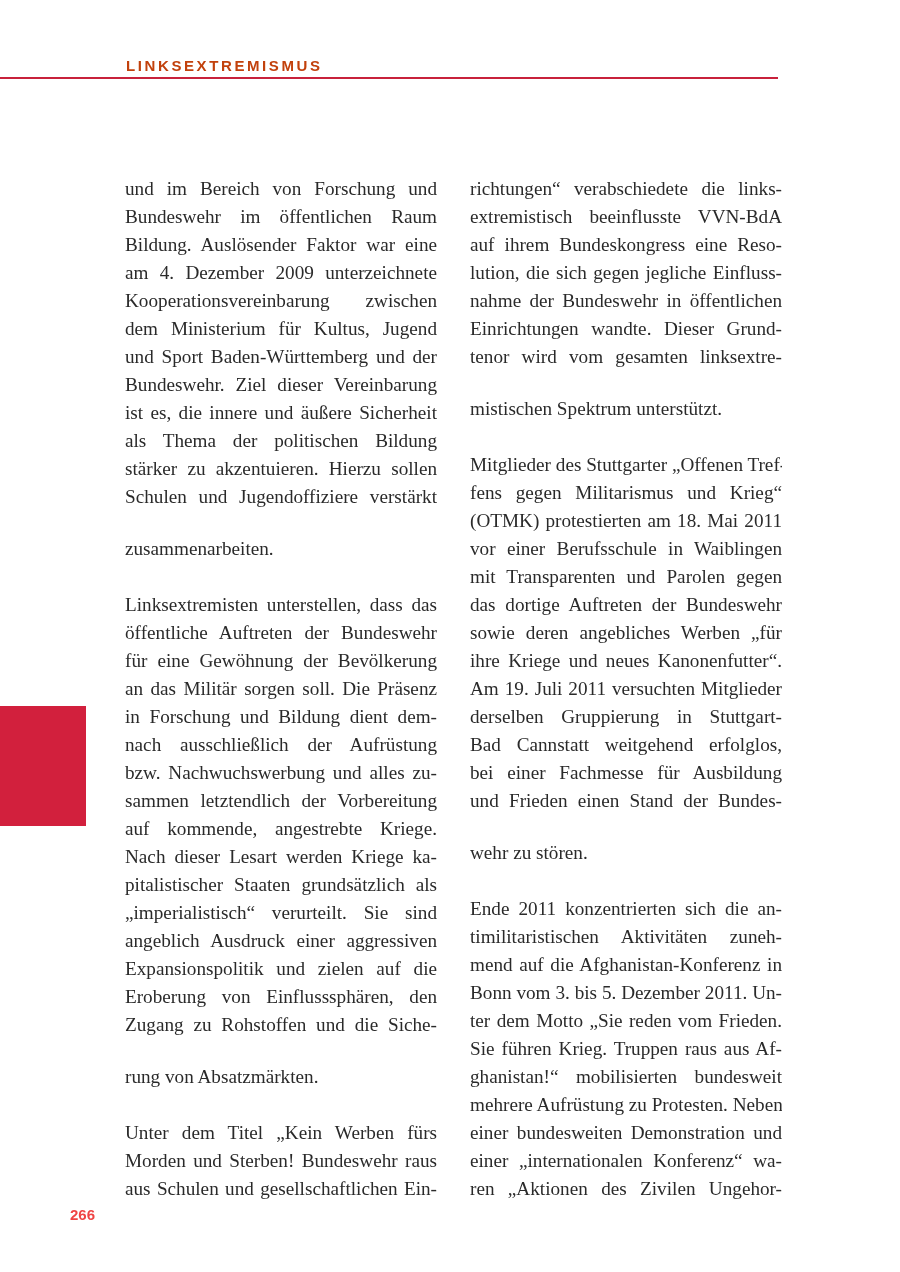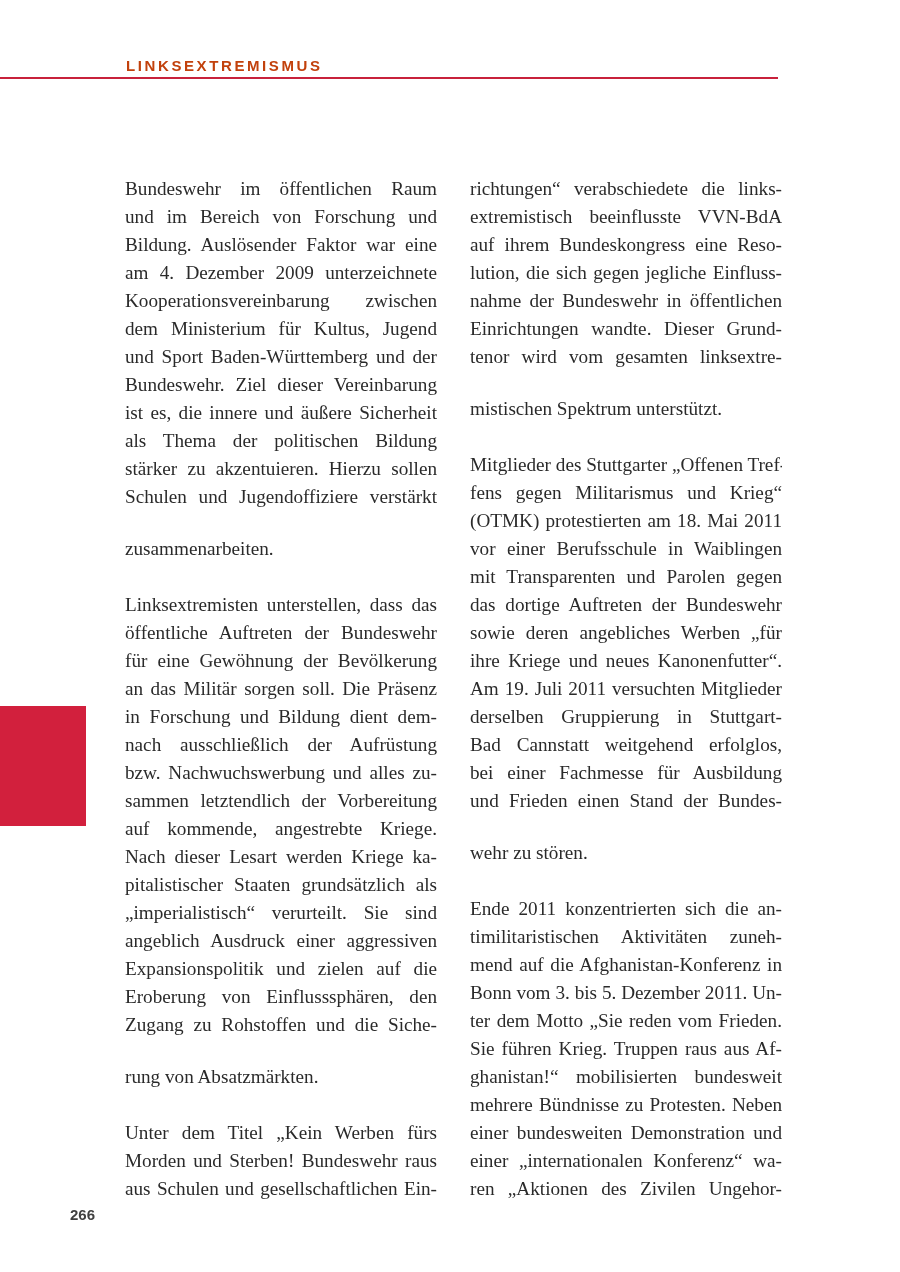--- a/index.html
+++ b/index.html
@@ -67,35 +67,35 @@
     display: block;
     height: 28px;
   }
   .page-number {
     position: absolute;
     left: 70px;
     top: 1206px;
     font-family: "Liberation Sans", sans-serif;
     font-weight: bold;
     font-size: 15px;
-    color: #404040;
+    color: #ef4444;
     line-height: 18px;
   }
 </style>
 </head>
 <body>
 
 <div class="running-head">LINKSEXTREMISMUS</div>
 <div class="head-rule"></div>
 <div class="side-tab"></div>
 
 <div class="column col-left">
     <div>
+      <span class="line">und im Bereich von Forschung und</span>
       <span class="line">Bundeswehr im öffentlichen Raum</span>
-      <span class="line">und im Bereich von Forschung und</span>
       <span class="line">Bildung. Auslösender Faktor war eine</span>
       <span class="line">am 4. Dezember 2009 unterzeichnete</span>
       <span class="line">Kooperationsvereinbarung zwischen</span>
       <span class="line">dem Ministerium für Kultus, Jugend</span>
       <span class="line">und Sport Baden-Württemberg und der</span>
       <span class="line">Bundeswehr. Ziel dieser Vereinbarung</span>
       <span class="line">ist es, die innere und äußere Sicherheit</span>
       <span class="line">als Thema der politischen Bildung</span>
       <span class="line">stärker zu akzentuieren. Hierzu sollen</span>
       <span class="line">Schulen und Jugendoffiziere verstärkt</span>
@@ -158,20 +158,20 @@
     </div>
     <span class="para-gap"></span>
     <div>
       <span class="line">Ende 2011 konzentrierten sich die an-</span>
       <span class="line">timilitaristischen Aktivitäten zuneh-</span>
       <span class="line">mend auf die Afghanistan-Konferenz in</span>
       <span class="line">Bonn vom 3. bis 5. Dezember 2011. Un-</span>
       <span class="line">ter dem Motto „Sie reden vom Frieden.</span>
       <span class="line">Sie führen Krieg. Truppen raus aus Af-</span>
       <span class="line">ghanistan!“ mobilisierten bundesweit</span>
-      <span class="line">mehrere Bündnisse zu Protesten. Neben</span>
+      <span class="line">mehrere Aufrüstung zu Protesten. Neben</span>
       <span class="line">einer bundesweiten Demonstration und</span>
       <span class="line">einer „internationalen Konferenz“ wa-</span>
       <span class="line">ren „Aktionen des Zivilen Ungehor-</span>
     </div>
   </div>
 
 <div class="page-number">266</div>
 
 </body></html>

